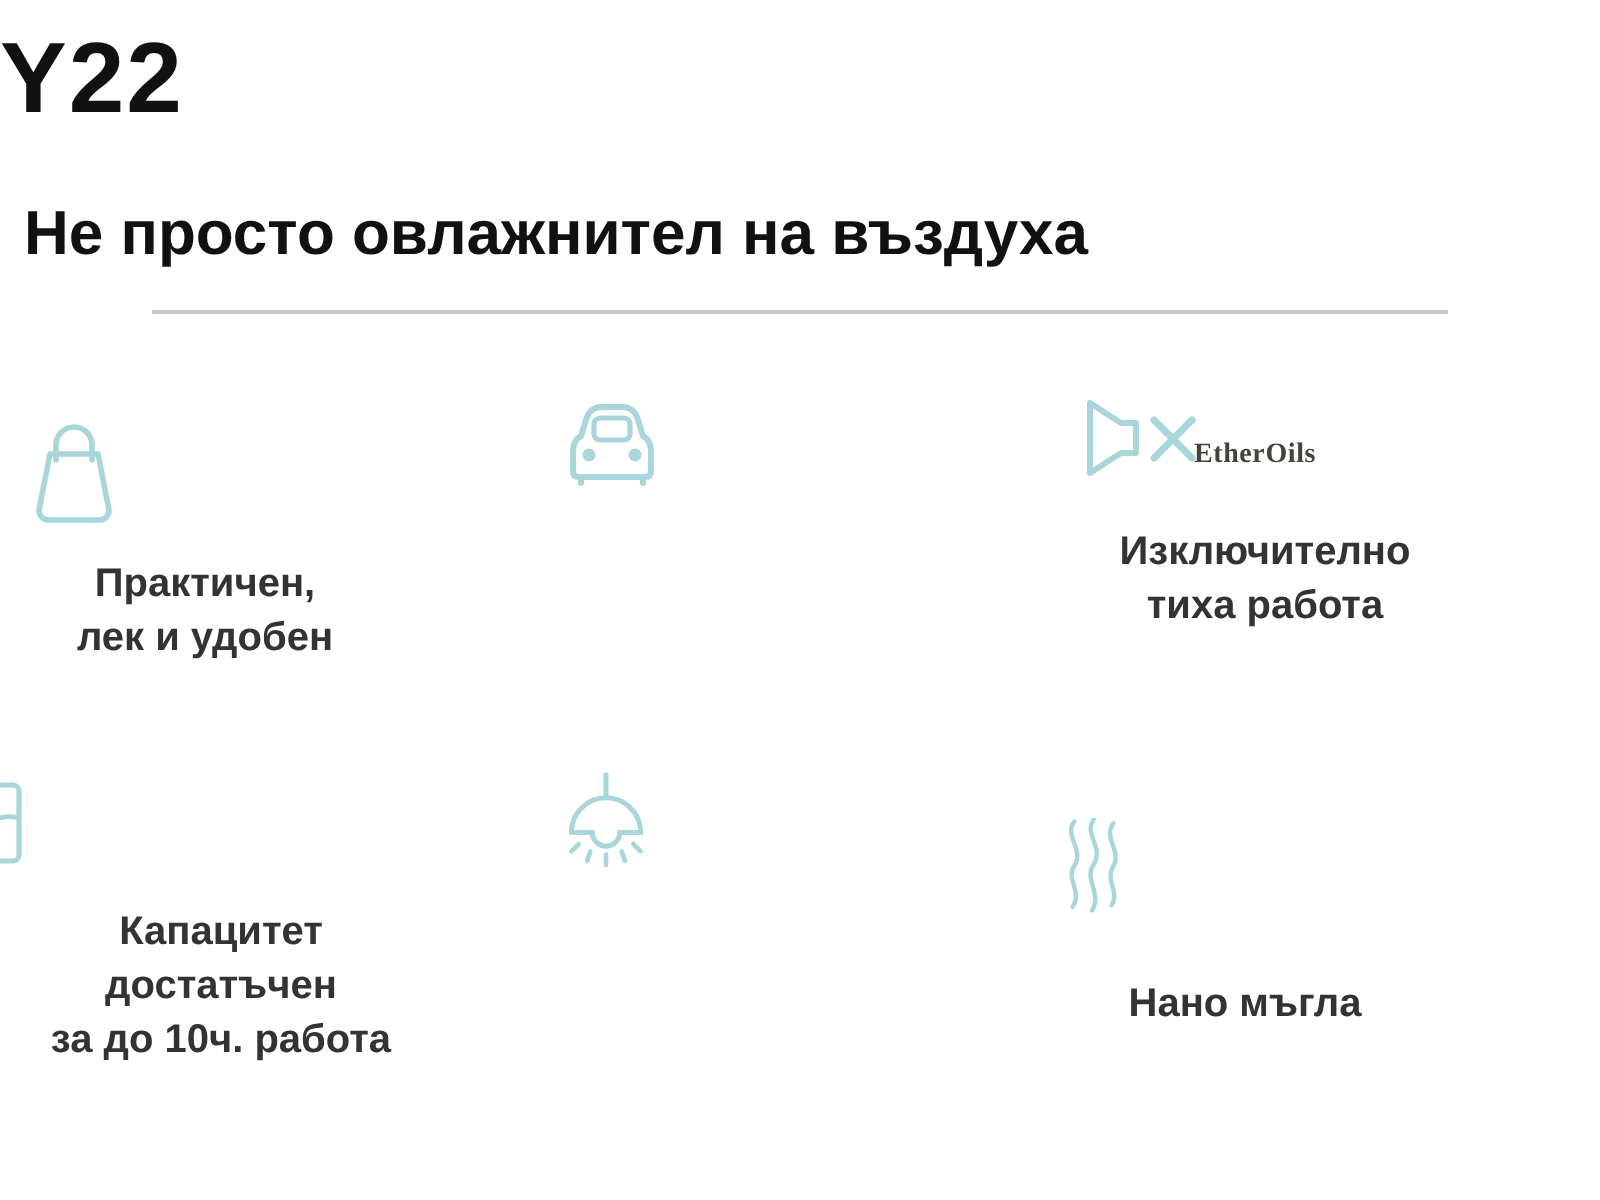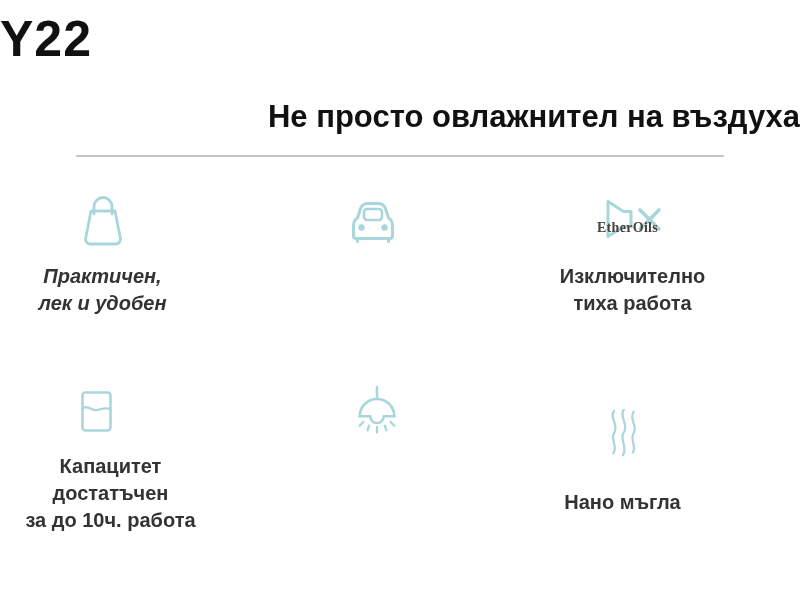--- a/index.html
+++ b/index.html
@@ -12,46 +12,46 @@
   .page { position: relative; width: 800px; height: 600px; background: var(--background, #fff); }
 
   .title {
     position: absolute; top: 10px; left: 0; width: 744px;
     text-align: left;
     font-size: 50px; font-weight: 700; letter-spacing: 1px;
     color: var(--heading-text, #111);
   }
   .subtitle {
     position: absolute; top: 99px; left: 12px; width: 788px;
-    text-align: right;
+    text-align: left;
     font-size: 31px; font-weight: 700;
     color: var(--heading-text, #111);
   }
   .divider {
     position: absolute; top: 155px; left: 76px;
     width: 648px; height: 2px;
     background: var(--divider, #c6c6c6);
   }
 
   .cell { position: absolute; text-align: center; color: var(--caption-text, #333); }
   .icon-box {
     position: relative;
-    display: flex; align-items: center; justify-content: center;
+    display: flex; align-items: center; justify-content: flex-start;
     color: var(--icon-stroke, #a9d6db);
   }
   .row1 .icon-box { height: 62px; }
   .row2 .icon-box { height: 58px; }
   .caption {
     margin-top: 13px;
     font-size: 20px; font-weight: 700; line-height: 27px;
     color: var(--caption-text, #333);
   }
   .caption span { display: block; }
 
-  .cell-practical  { left: 15px;  top: 188px; width: 175px; font-style: italic; }
+  .cell-practical  { left: 15px;  top: 204px; width: 175px; }
   .cell-car        { left: 280px; top: 188px; width: 185px; }
   .cell-quiet      { left: 540px; top: 188px; width: 185px; }
   .cell-capacity   { left: 8px;   top: 382px; width: 205px; }
   .cell-nightlight { left: 282px; top: 382px; width: 190px; }
   .cell-mist       { left: 530px; top: 404px; width: 185px; }
 
   .cell-capacity .icon-box svg { margin-left: -28px; }
   .cell-mist .caption { padding-top: 14px; }
 
   svg { display: block; }

